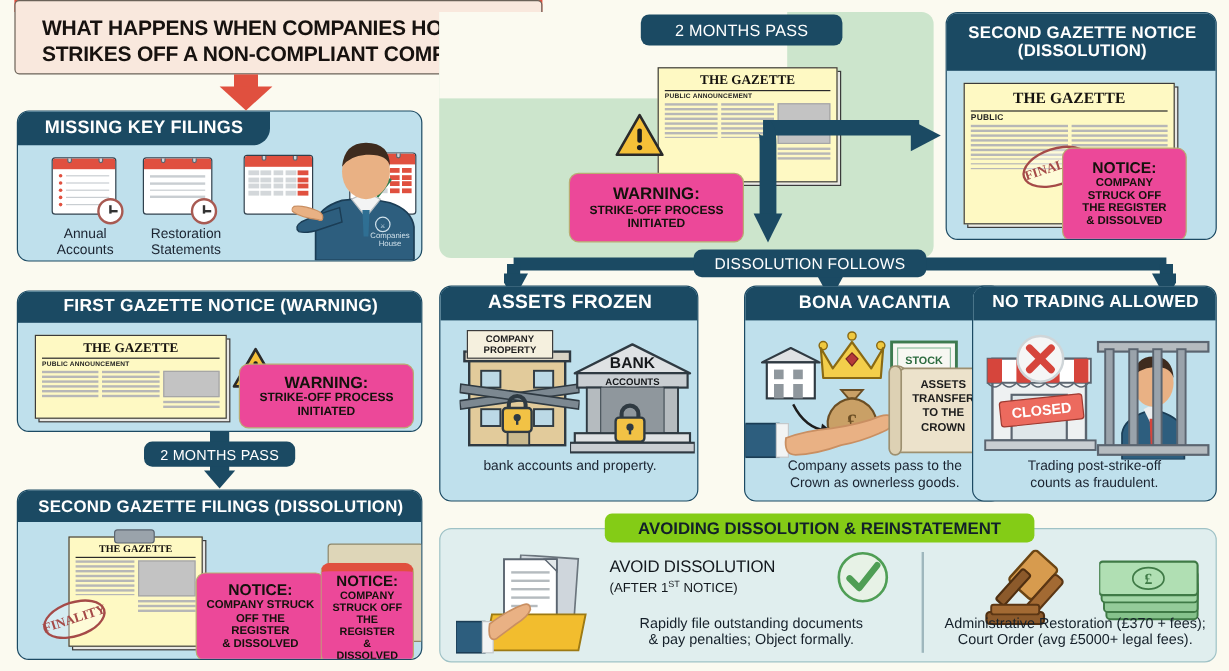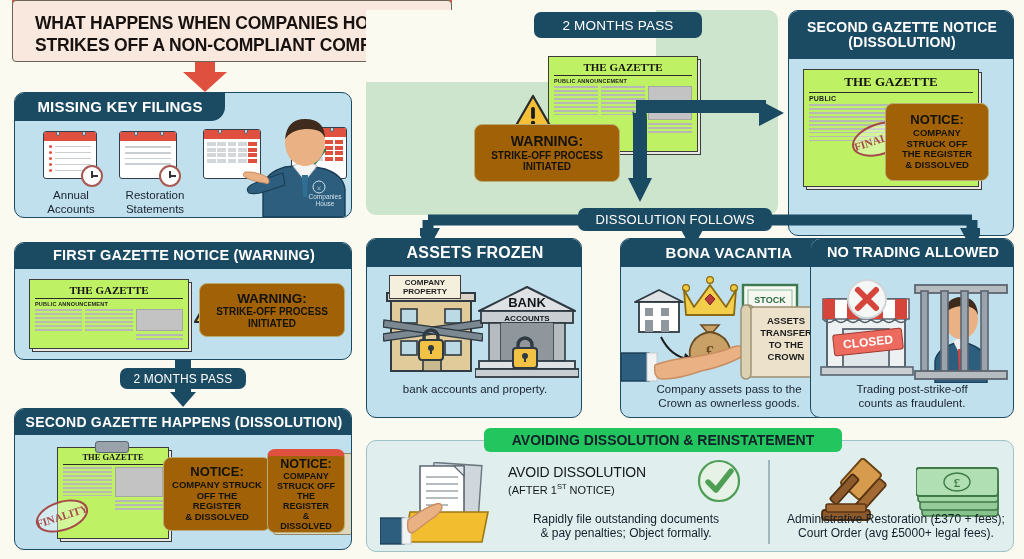--- a/index.html
+++ b/index.html
@@ -43,28 +43,29 @@
   }
   .arrow-head {
     position: absolute;
     width: 0; height: 0;
     border-left: 13px solid transparent;
     border-right: 13px solid transparent;
     border-top: 15px solid #1b4a63;
     z-index: 3;
   }
   .callout {
-    background: #a16207;
+    background: #ec4899;
     border: 1.5px solid #b9ab72;
     border-radius: 8px;
     text-align: center;
     color: #14120c;
     font-weight: bold;
     padding: 5px 8px;
     line-height: 1.12;
+    margin-top: 20px;
   }
   .cap {
     position: absolute;
     text-align: center;
     color: #1a2330;
     font-size: 11.5px;
     line-height: 1.2;
     font-weight: 500;
   }
 
@@ -78,21 +79,21 @@
     position: absolute; left: 22px; top: 12px; width: 424px;
     font-size: 17.5px; font-weight: bold; color: #17120f; line-height: 1.25;
     letter-spacing: -.2px;
   }
   #title-arrow-stem { left: 195px; top: 62px; width: 20px; height: 12px; }
   #title-arrow-head { left: 183px; top: 72px; border-left-width:22px; border-right-width:22px; border-top-width:20px; border-top-color:#e0503f; }
   #title-arrow-stem { background: #e0503f; }
 
   
   .news {
-    position: absolute; background: #bef264; border: 1.2px solid #3b3b3b;
+    position: absolute; background: #fef9c3; border: 1.2px solid #3b3b3b;
     box-shadow: 3px 3px 0 -1px #e8e8e4, 3px 3px 0 0 #3b3b3b;
   }
   .news .masthead {
     text-align: center; font-family: "Liberation Serif", serif; font-weight: bold;
     color: #15120f; border-bottom: 1.6px solid #2a2a2a; margin: 4px 5px 2px;
     padding-bottom: 2px;
   }
   .news .sub { font-size: 5.5px; font-weight: bold; color:#222; margin: 0 5px 2px; letter-spacing:.2px;}
   .news .cols { display: flex; gap: 3px; margin: 0 5px; }
   .news .col { flex: 1; }
@@ -325,21 +326,21 @@
       <div style="font-size:10px;">STRIKE-OFF PROCESS</div>
       <div style="font-size:10px;">INITIATED</div>
     </div>
   </div>
 
   <div class="arrow-down" style="left:175px; top:360px; width:16px; height:34px;"></div>
   <div class="arrow-head" style="left:170px; top:392px;"></div>
   <div class="pill" style="left:120px; top:368px; width:126px; height:21px; font-size:12px;">2 MONTHS PASS</div>
 
   <div class="panel" style="left:14px; top:408px; width:338px; height:142px;">
-    <div class="panel-head" style="width:338px;height:26px;font-size:14px;">SECOND GAZETTE HAPPENS (DISSOLUTION)</div>
+    <div class="panel-head" style="width:338px;height:26px;font-size:14px;">SECOND GAZETTE FILINGS (DISSOLUTION)</div>
 
     <div class="news" style="left:42px; top:38px; width:112px; height:92px;">
       <div class="masthead" style="font-size:8.5px;">THE GAZETTE</div>
       <div class="cols">
         <div class="col">
             <div class="ln"></div>
             <div class="ln"></div>
             <div class="ln"></div>
             <div class="ln"></div>
             <div class="ln"></div>
@@ -427,21 +428,21 @@
     <div style="font-size:10px;">INITIATED</div>
   </div>
 
   <svg style="position:absolute;left:626px;top:100px;width:170px;height:120px;">
     <path d="M10 6 L140 6" stroke="#1b4a63" stroke-width="14" fill="none"></path>
     <path d="M133 0 L133 26 L158 13 Z" fill="#1b4a63"></path>
     <path d="M10 6 Q14 6 14 20 L14 82" stroke="#1b4a63" stroke-width="14" fill="none"></path>
     <path d="M2 78 L26 78 L14 102 Z" fill="#1b4a63"></path>
   </svg>
 
-  <div class="panel" style="left:788px; top:10px; width:226px; height:226px;">
+  <div class="panel" style="left:788px; top:10px; width:226px; height:190px;">
     <div class="panel-head" style="width:226px;height:48px;font-size:14px;flex-direction:column;">
       <div>SECOND GAZETTE NOTICE</div>
       <div>(DISSOLUTION)</div>
     </div>
 
     <div class="news" style="left:14px; top:58px; width:176px; height:118px;">
       <div class="masthead" style="font-size:13px;">THE GAZETTE</div>
       <div class="sub" style="font-size:7px;">PUBLIC</div>
       <div class="cols">
         <div class="col">
@@ -646,21 +647,21 @@
       <rect x="4" y="92" width="92" height="8" fill="#b5bbbf" stroke="#5b6570" stroke-width="1.8"></rect>
     </svg>
 
     <div class="cap" style="left:6px; top:144px; width:190px; font-size:11.5px;">
       <div>Trading post-strike-off</div>
       <div>counts as fraudulent.</div>
     </div>
   </div>
 
   <div style="position:absolute;left:366px;top:440px;width:648px;height:112px;background:#e0eeee;border:1.4px solid #9fc2c6;border-radius:10px;"></div>
-  <div style="position:absolute;left:484px;top:428px;width:358px;height:24px;background:#22c55e;border-radius:6px;display:flex;align-items:center;justify-content:center;font-weight:bold;font-size:14px;color:#12202a;">AVOIDING DISSOLUTION &amp; REINSTATEMENT</div>
+  <div style="position:absolute;left:504px;top:428px;width:358px;height:24px;background:#84cc16;border-radius:6px;display:flex;align-items:center;justify-content:center;font-weight:bold;font-size:14px;color:#12202a;">AVOIDING DISSOLUTION &amp; REINSTATEMENT</div>
 
   <svg style="position:absolute;left:380px;top:462px;" width="118" height="84" viewBox="0 0 118 84">
     <rect x="52" y="2" width="48" height="56" fill="#cfd6dc" stroke="#6b757d" stroke-width="1.4" transform="rotate(4 76 30)"></rect>
     <path d="M40 4 L84 4 L84 56 L40 56 Z" fill="#fff" stroke="#5b6570" stroke-width="1.6"></path>
     <path d="M74 4 L84 4 L84 14 Z" fill="#e3e8ea" stroke="#5b6570" stroke-width="1.2"></path>
     <rect x="46" y="14" width="32" height="2" fill="#b5bbbf"></rect>
     <rect x="46" y="21" width="32" height="2" fill="#b5bbbf"></rect>
     <rect x="46" y="28" width="32" height="2" fill="#b5bbbf"></rect>
     <rect x="46" y="35" width="32" height="2" fill="#b5bbbf"></rect>
     <rect x="46" y="42" width="22" height="2" fill="#b5bbbf"></rect>

